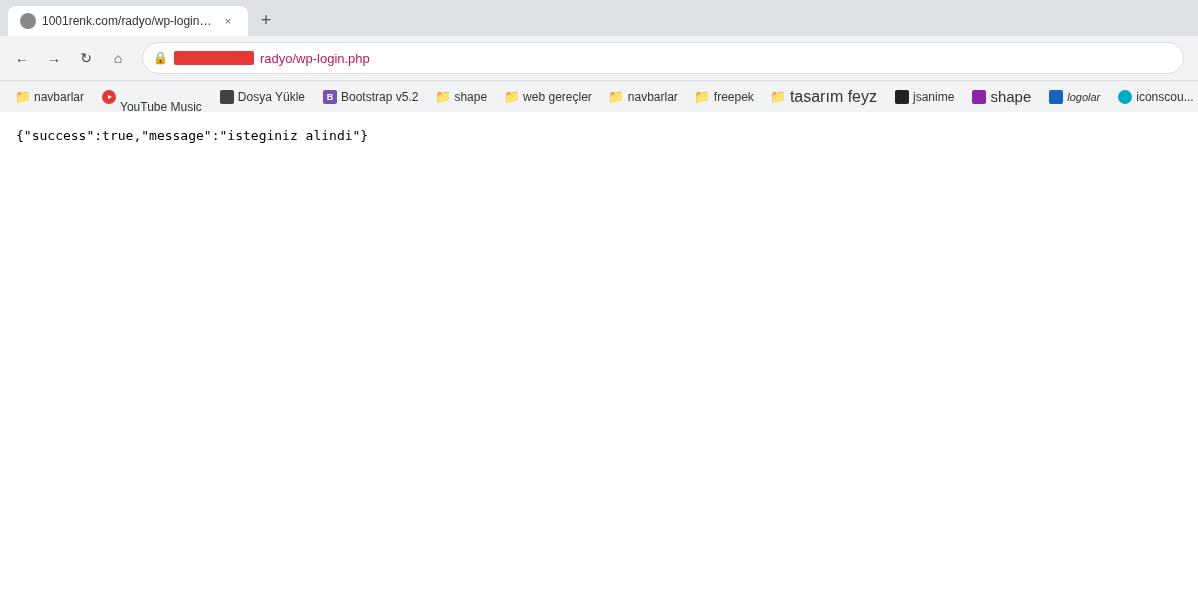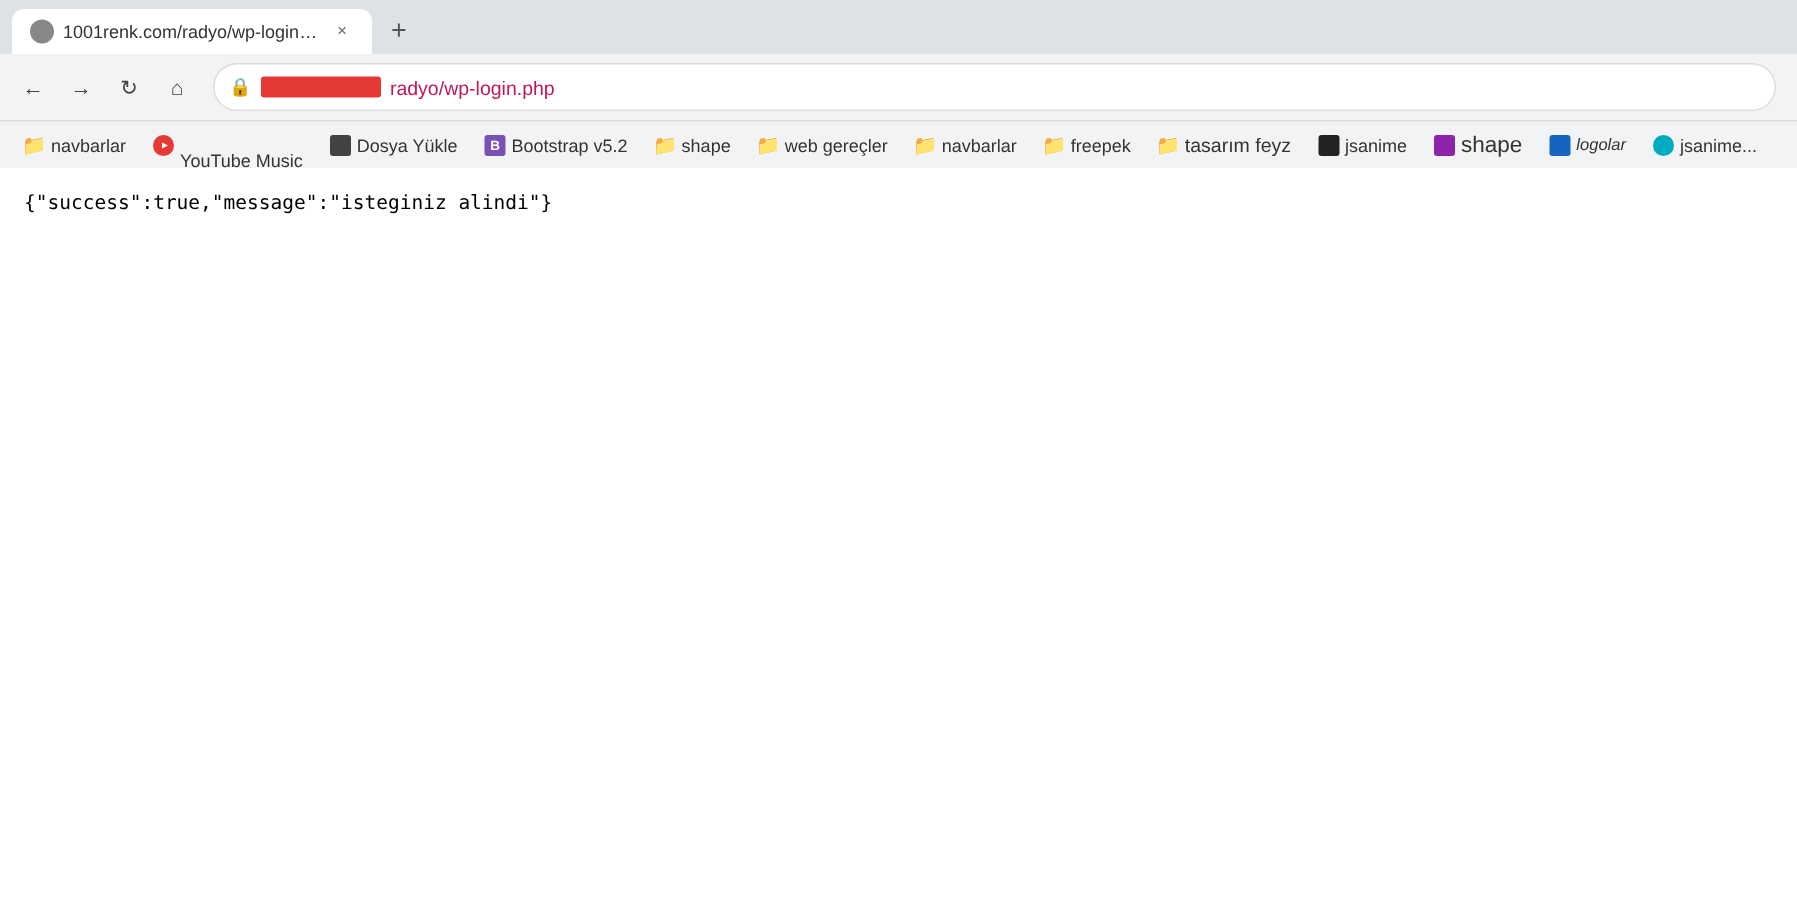--- a/index.html
+++ b/index.html
@@ -241,21 +241,21 @@
     <div class="bookmark-item">
       <div class="bm-icon">
         <span style="color:#f9a825;font-size:13px;">📁</span>
       </div>
       <span style="font-size: 12px;">freepek</span>
     </div>
     <div class="bookmark-item">
       <div class="bm-icon">
         <span style="color:#f9a825;font-size:13px;">📁</span>
       </div>
-      <span style="font-size: 13px;">tasarım feyz</span>
+      <span style="font-size: 16px;">tasarım feyz</span>
     </div>
     <div class="bookmark-item">
       <div class="bm-icon">
         <div style="background:#222;border-radius:2px;width:14px;height:14px;"></div>
       </div>
       <span style="font-size: 12px;">jsanime</span>
     </div>
     <div class="bookmark-item">
       <div class="bm-icon">
         <div style="background:#8e24aa;border-radius:2px;width:14px;height:14px;"></div>
@@ -265,19 +265,19 @@
     <div class="bookmark-item">
       <div class="bm-icon">
         <div style="background:#1565c0;border-radius:2px;width:14px;height:14px;"></div>
       </div>
       <span style="font-size: 11px; font-style: italic;">logolar</span>
     </div>
     <div class="bookmark-item">
       <div class="bm-icon">
         <div style="background:#00acc1;border-radius:50%;width:14px;height:14px;"></div>
       </div>
-      <span style="font-size: 12px;">jsanime...</span>
+      <span style="font-size: 12px;">iconscou...</span>
     </div>
   </div>
 
 <div class="page-content">
   <span>{"success":true,"message":"isteginiz alindi"}</span>
 </div>
 
 </body></html>

